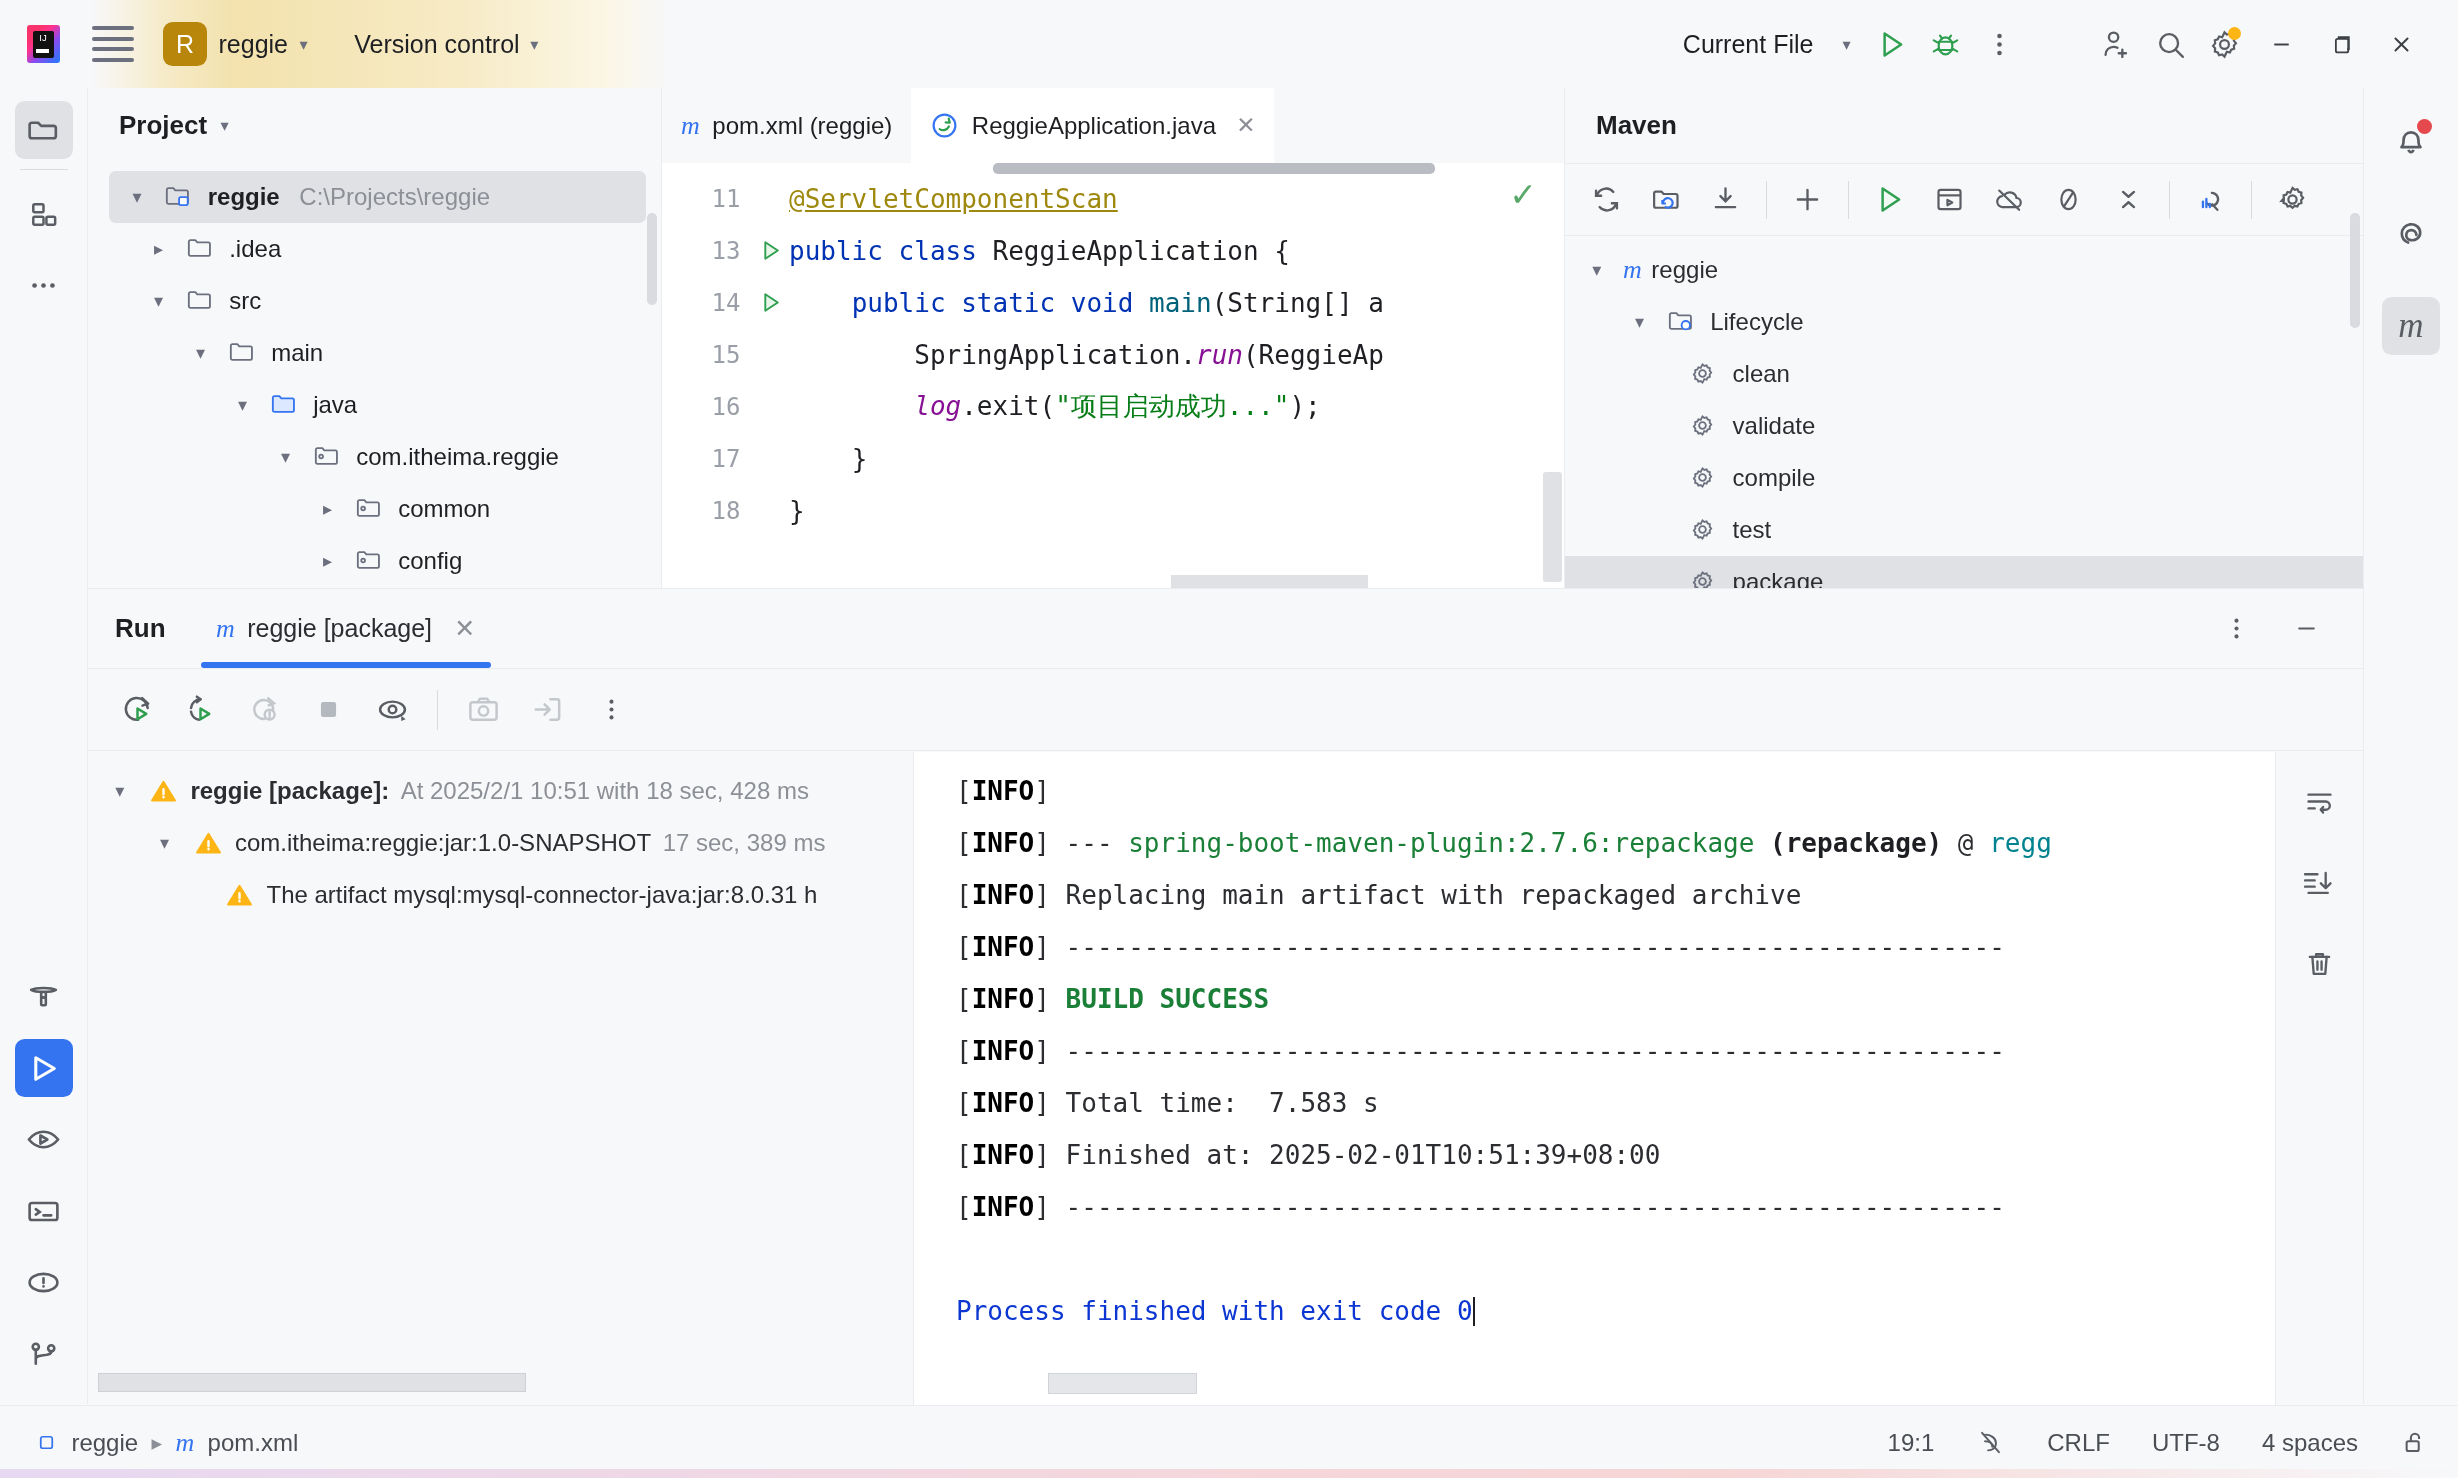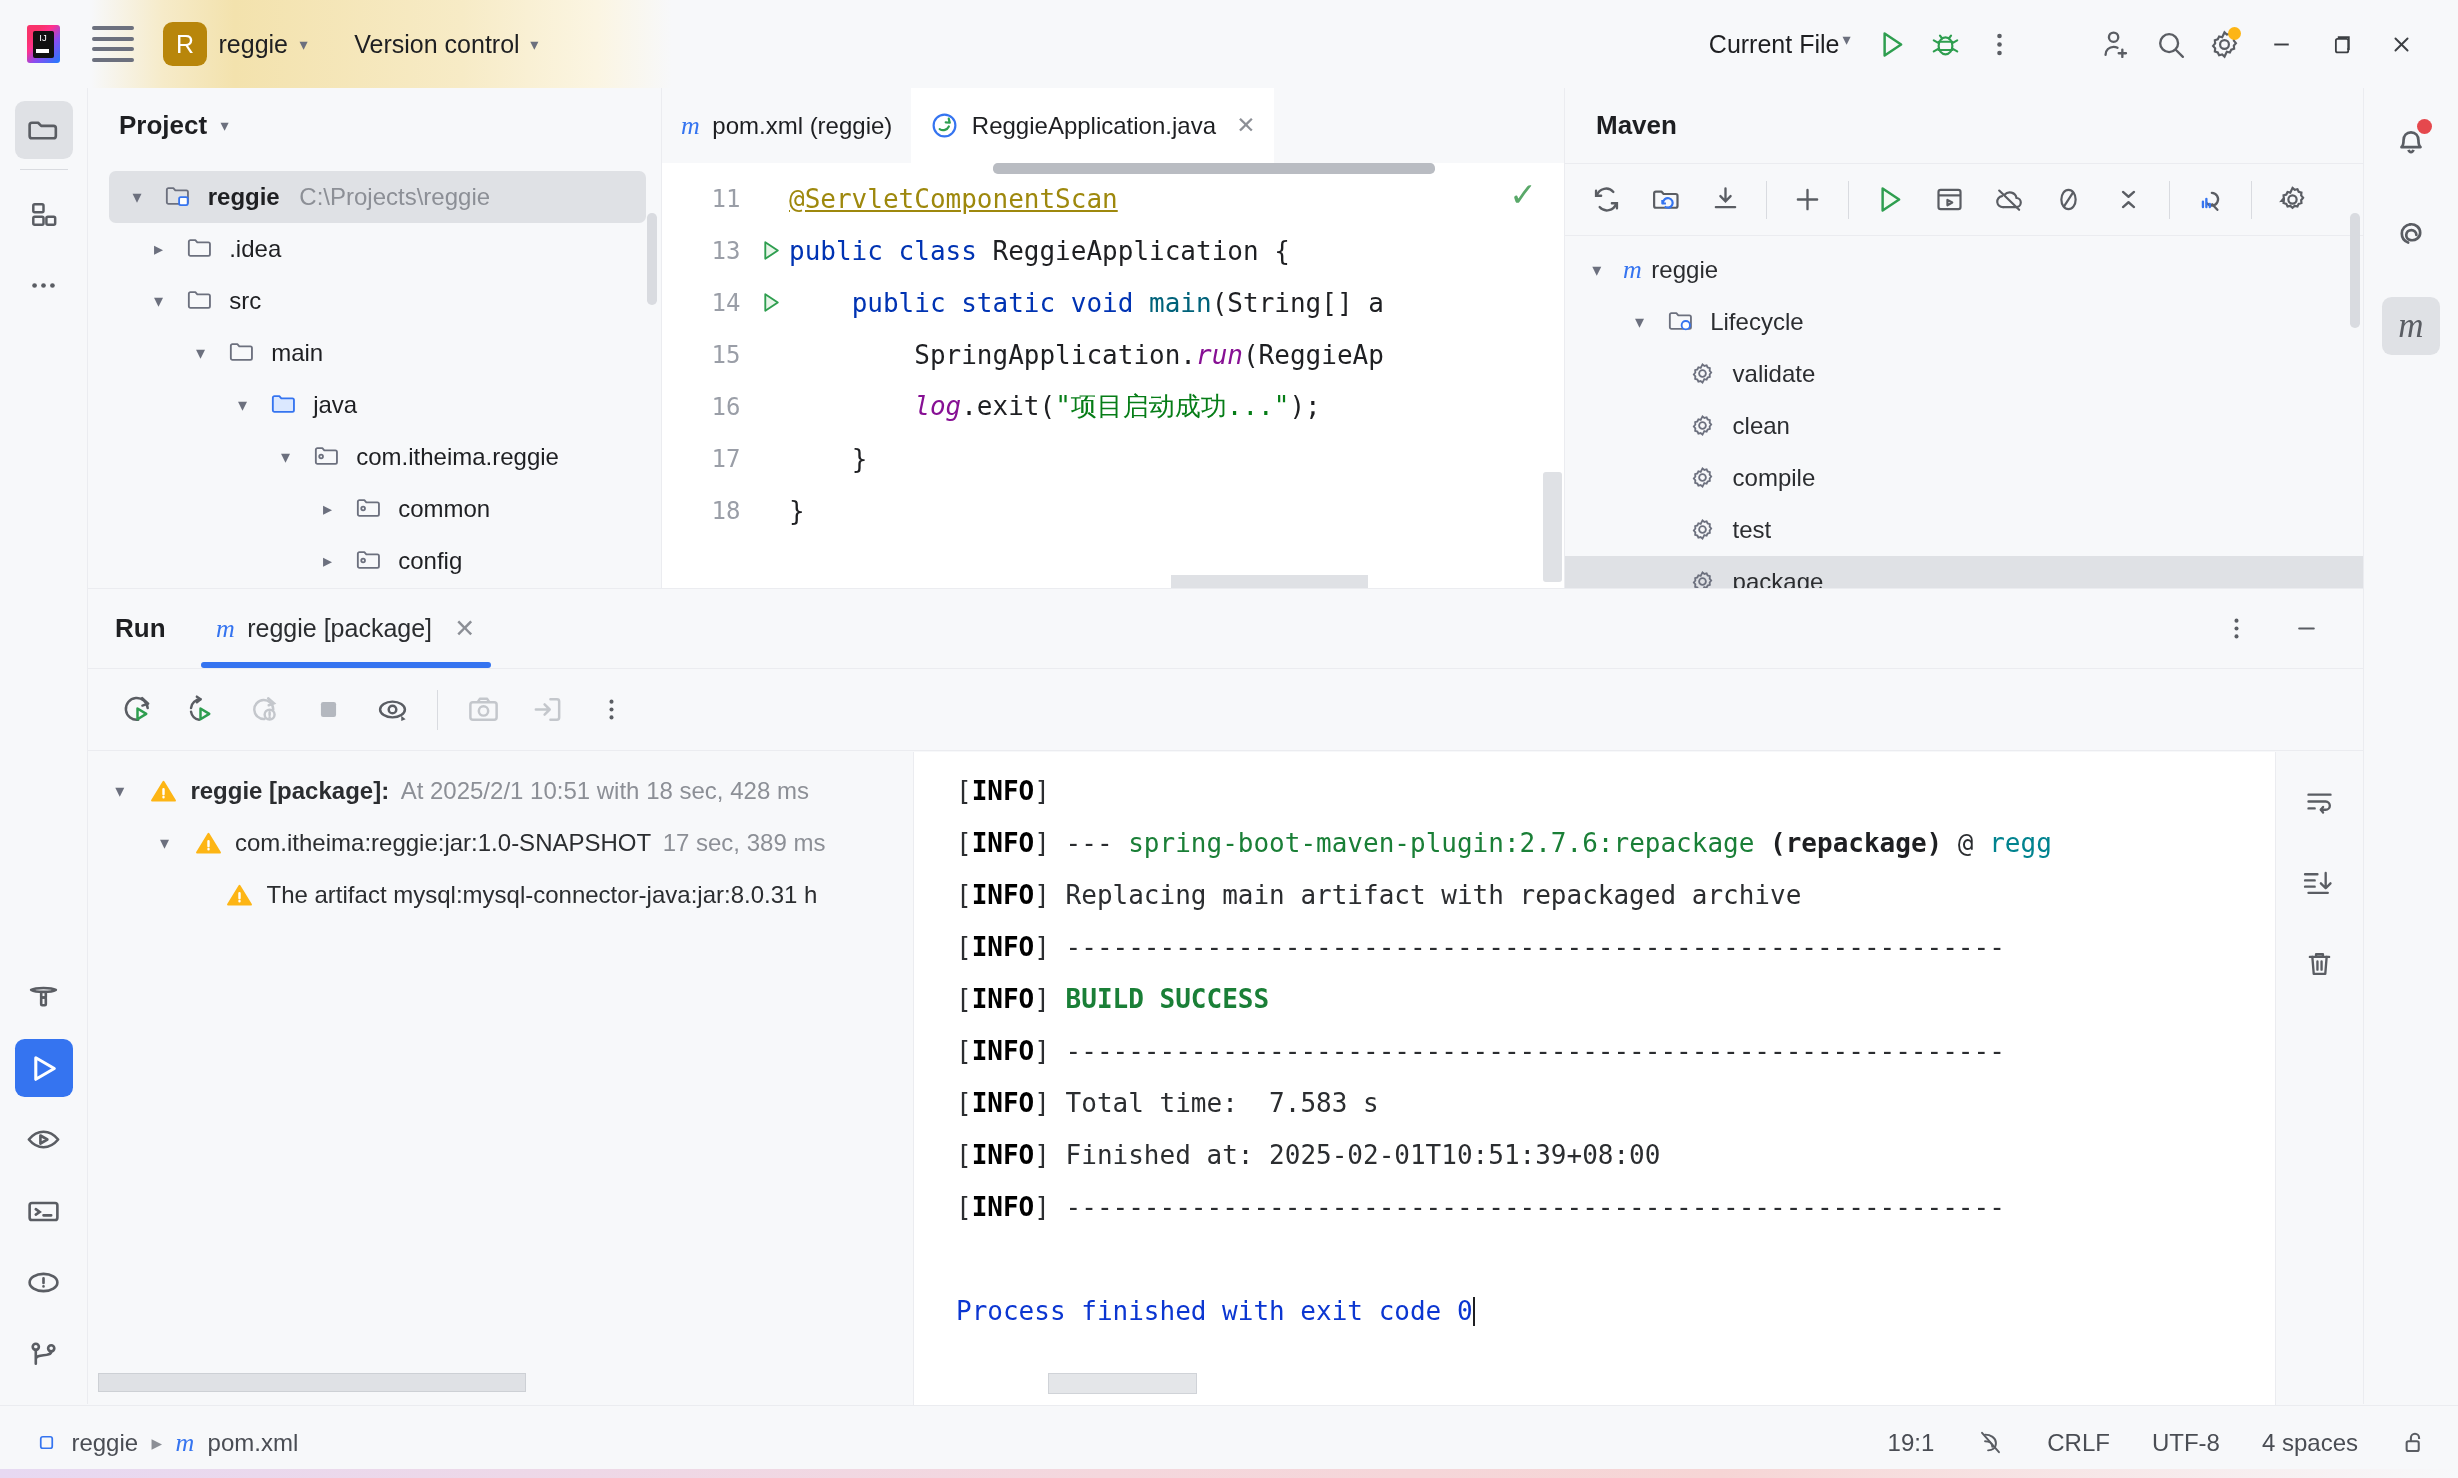--- a/index.html
+++ b/index.html
@@ -53,21 +53,21 @@
     font-family:"Liberation Sans",sans-serif;
   }
   .tb-text { font-size:25px; color:#1e1f22; white-space:nowrap; }
   .chev { font-size:16.3px; color:#6c707e; }
   .vcs-chip { display:flex; align-items:center; gap:10.6px; margin-left:37px; cursor:pointer; flex:none;}
   .tb-right { margin-left:auto; display:flex; align-items:center; height:88px; padding-right:27px; gap:0; }
   .tb-btn {
     width:54px; height:54px; display:flex; align-items:center; justify-content:center;
     cursor:pointer; border-radius:7.7px; position:relative;
   }
-  .tb-run-cfg { display:flex; gap:3px; margin-right:13.4px; cursor:pointer; }
+  .tb-run-cfg { display:flex; align-items:center; gap:29px; margin-right:13.4px; cursor:pointer; }
   .win-btn { width:60px; height:54px; display:flex;align-items:center;justify-content:center;cursor:pointer;}
   .dot-badge { position:absolute; right:9.6px; top:9.6px; width:13.4px; height:13.4px; border-radius:50%; background:#fdb515;}
 
   
   .left-stripe {
     position:absolute; left:0; top:88px; width:88px; height:1316px;
     background:#f7f8fa; border-right:1px solid #ebecf0;
     display:flex; flex-direction:column; align-items:center;
   }
   .stripe-btn {
@@ -661,30 +661,30 @@
         </span>
         <span class="tree-label">Lifecycle</span>
       </div>
       <div class="tree-row" style="padding-left:123px">
         <span class="ico">
           <svg width="29" height="29" viewBox="0 0 24 24" stroke="#6c707e" stroke-width="1.5" fill="none">
             <circle cx="12" cy="12" r="2.8"></circle>
             <path d="M12 4.4l1.5 1.3 1.9-.5.8 1.8 1.9.6-.2 2 1.3 1.6-1.3 1.6.2 2-1.9.6-.8 1.8-1.9-.5L12 19.6l-1.5-1.3-1.9.5-.8-1.8-1.9-.6.2-2L4.8 12.8 6.1 11.2l-.2-2 1.9-.6.8-1.8 1.9.5z"></path>
           </svg>
         </span>
-        <span class="tree-label">validate</span>
+        <span class="tree-label">clean</span>
       </div>
       <div class="tree-row" style="padding-left:123px">
         <span class="ico">
           <svg width="29" height="29" viewBox="0 0 24 24" stroke="#6c707e" stroke-width="1.5" fill="none">
             <circle cx="12" cy="12" r="2.8"></circle>
             <path d="M12 4.4l1.5 1.3 1.9-.5.8 1.8 1.9.6-.2 2 1.3 1.6-1.3 1.6.2 2-1.9.6-.8 1.8-1.9-.5L12 19.6l-1.5-1.3-1.9.5-.8-1.8-1.9-.6.2-2L4.8 12.8 6.1 11.2l-.2-2 1.9-.6.8-1.8 1.9.5z"></path>
           </svg>
         </span>
-        <span class="tree-label">clean</span>
+        <span class="tree-label">validate</span>
       </div>
       <div class="tree-row" style="padding-left:123px">
         <span class="ico">
           <svg width="29" height="29" viewBox="0 0 24 24" stroke="#6c707e" stroke-width="1.5" fill="none">
             <circle cx="12" cy="12" r="2.8"></circle>
             <path d="M12 4.4l1.5 1.3 1.9-.5.8 1.8 1.9.6-.2 2 1.3 1.6-1.3 1.6.2 2-1.9.6-.8 1.8-1.9-.5L12 19.6l-1.5-1.3-1.9.5-.8-1.8-1.9-.6.2-2L4.8 12.8 6.1 11.2l-.2-2 1.9-.6.8-1.8 1.9.5z"></path>
           </svg>
         </span>
         <span class="tree-label">compile</span>
       </div>

